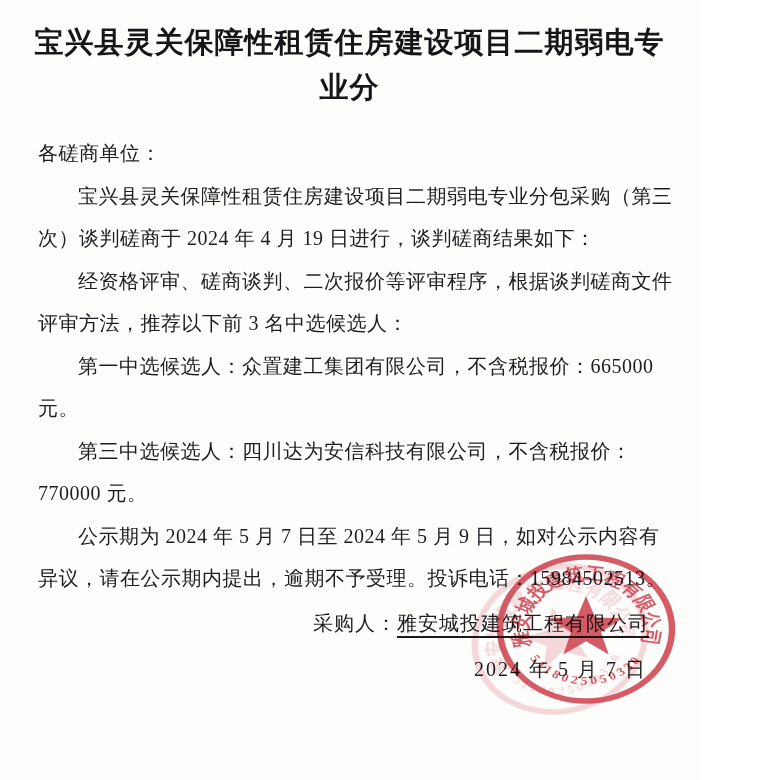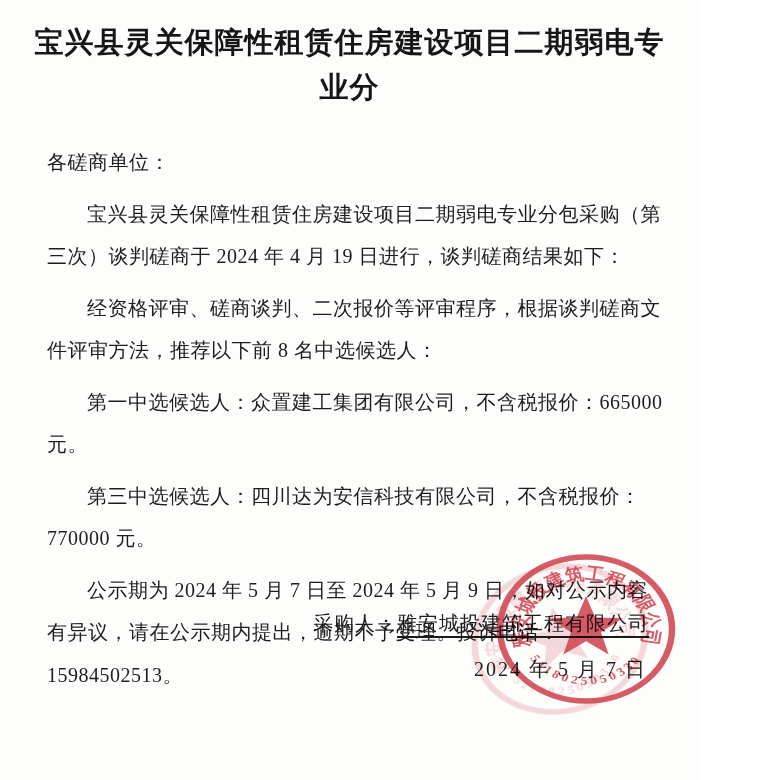--- a/index.html
+++ b/index.html
@@ -26,21 +26,21 @@
     color:#161618;
   }
   .doc-body{
     position:absolute;
     top:132px;left:38px;right:26px;
     font-size:20px;
     line-height:42.5px;
     letter-spacing:0.5px;
     color:#1d1d1f;
   }
-  .doc-body p{margin:9px;text-indent:2em;}
+  .doc-body p{margin:0;text-indent:2em;}
   .doc-body p.salutation{text-indent:0;}
   .sig-line{
     position:absolute;
     top:610px;right:50px;
     font-size:20px;
     letter-spacing:1px;
     color:#1d1d1f;
     z-index:1;
     margin-left:46px;
   }
@@ -79,21 +79,21 @@
 
 <div class="page" style="background: rgb(253, 253, 252); color: rgb(29, 29, 31);">
 
   <div class="title">
     <div>宝兴县灵关保障性租赁住房建设项目二期弱电专业分</div>
   </div>
 
   <div class="doc-body">
     <p class="salutation">各磋商单位：</p>
     <p>宝兴县灵关保障性租赁住房建设项目二期弱电专业分包采购（第三次）谈判磋商于 2024 年 4 月 19 日进行，谈判磋商结果如下：</p>
-    <p>经资格评审、磋商谈判、二次报价等评审程序，根据谈判磋商文件评审方法，推荐以下前 8 名中选候选人：</p>
+    <p>经资格评审、磋商谈判、二次报价等评审程序，根据谈判磋商文件评审方法，推荐以下前 3 名中选候选人：</p>
     <p>第一中选候选人：众置建工集团有限公司，不含税报价：665000 元。</p>
     <p>第三中选候选人：四川达为安信科技有限公司，不含税报价：770000 元。</p>
     <p>公示期为 2024 年 5 月 7 日至 2024 年 5 月 9 日，如对公示内容有异议，请在公示期内提出，逾期不予受理。投诉电话：15984502513。</p>
   </div>
 
   <div class="sig-line"><span>采购人：</span><span class="u">雅安城投建筑工程有限公司</span></div>
 
   <div class="sig-date">2024 年 5 月 7 日</div>
 
   <div class="seal">

